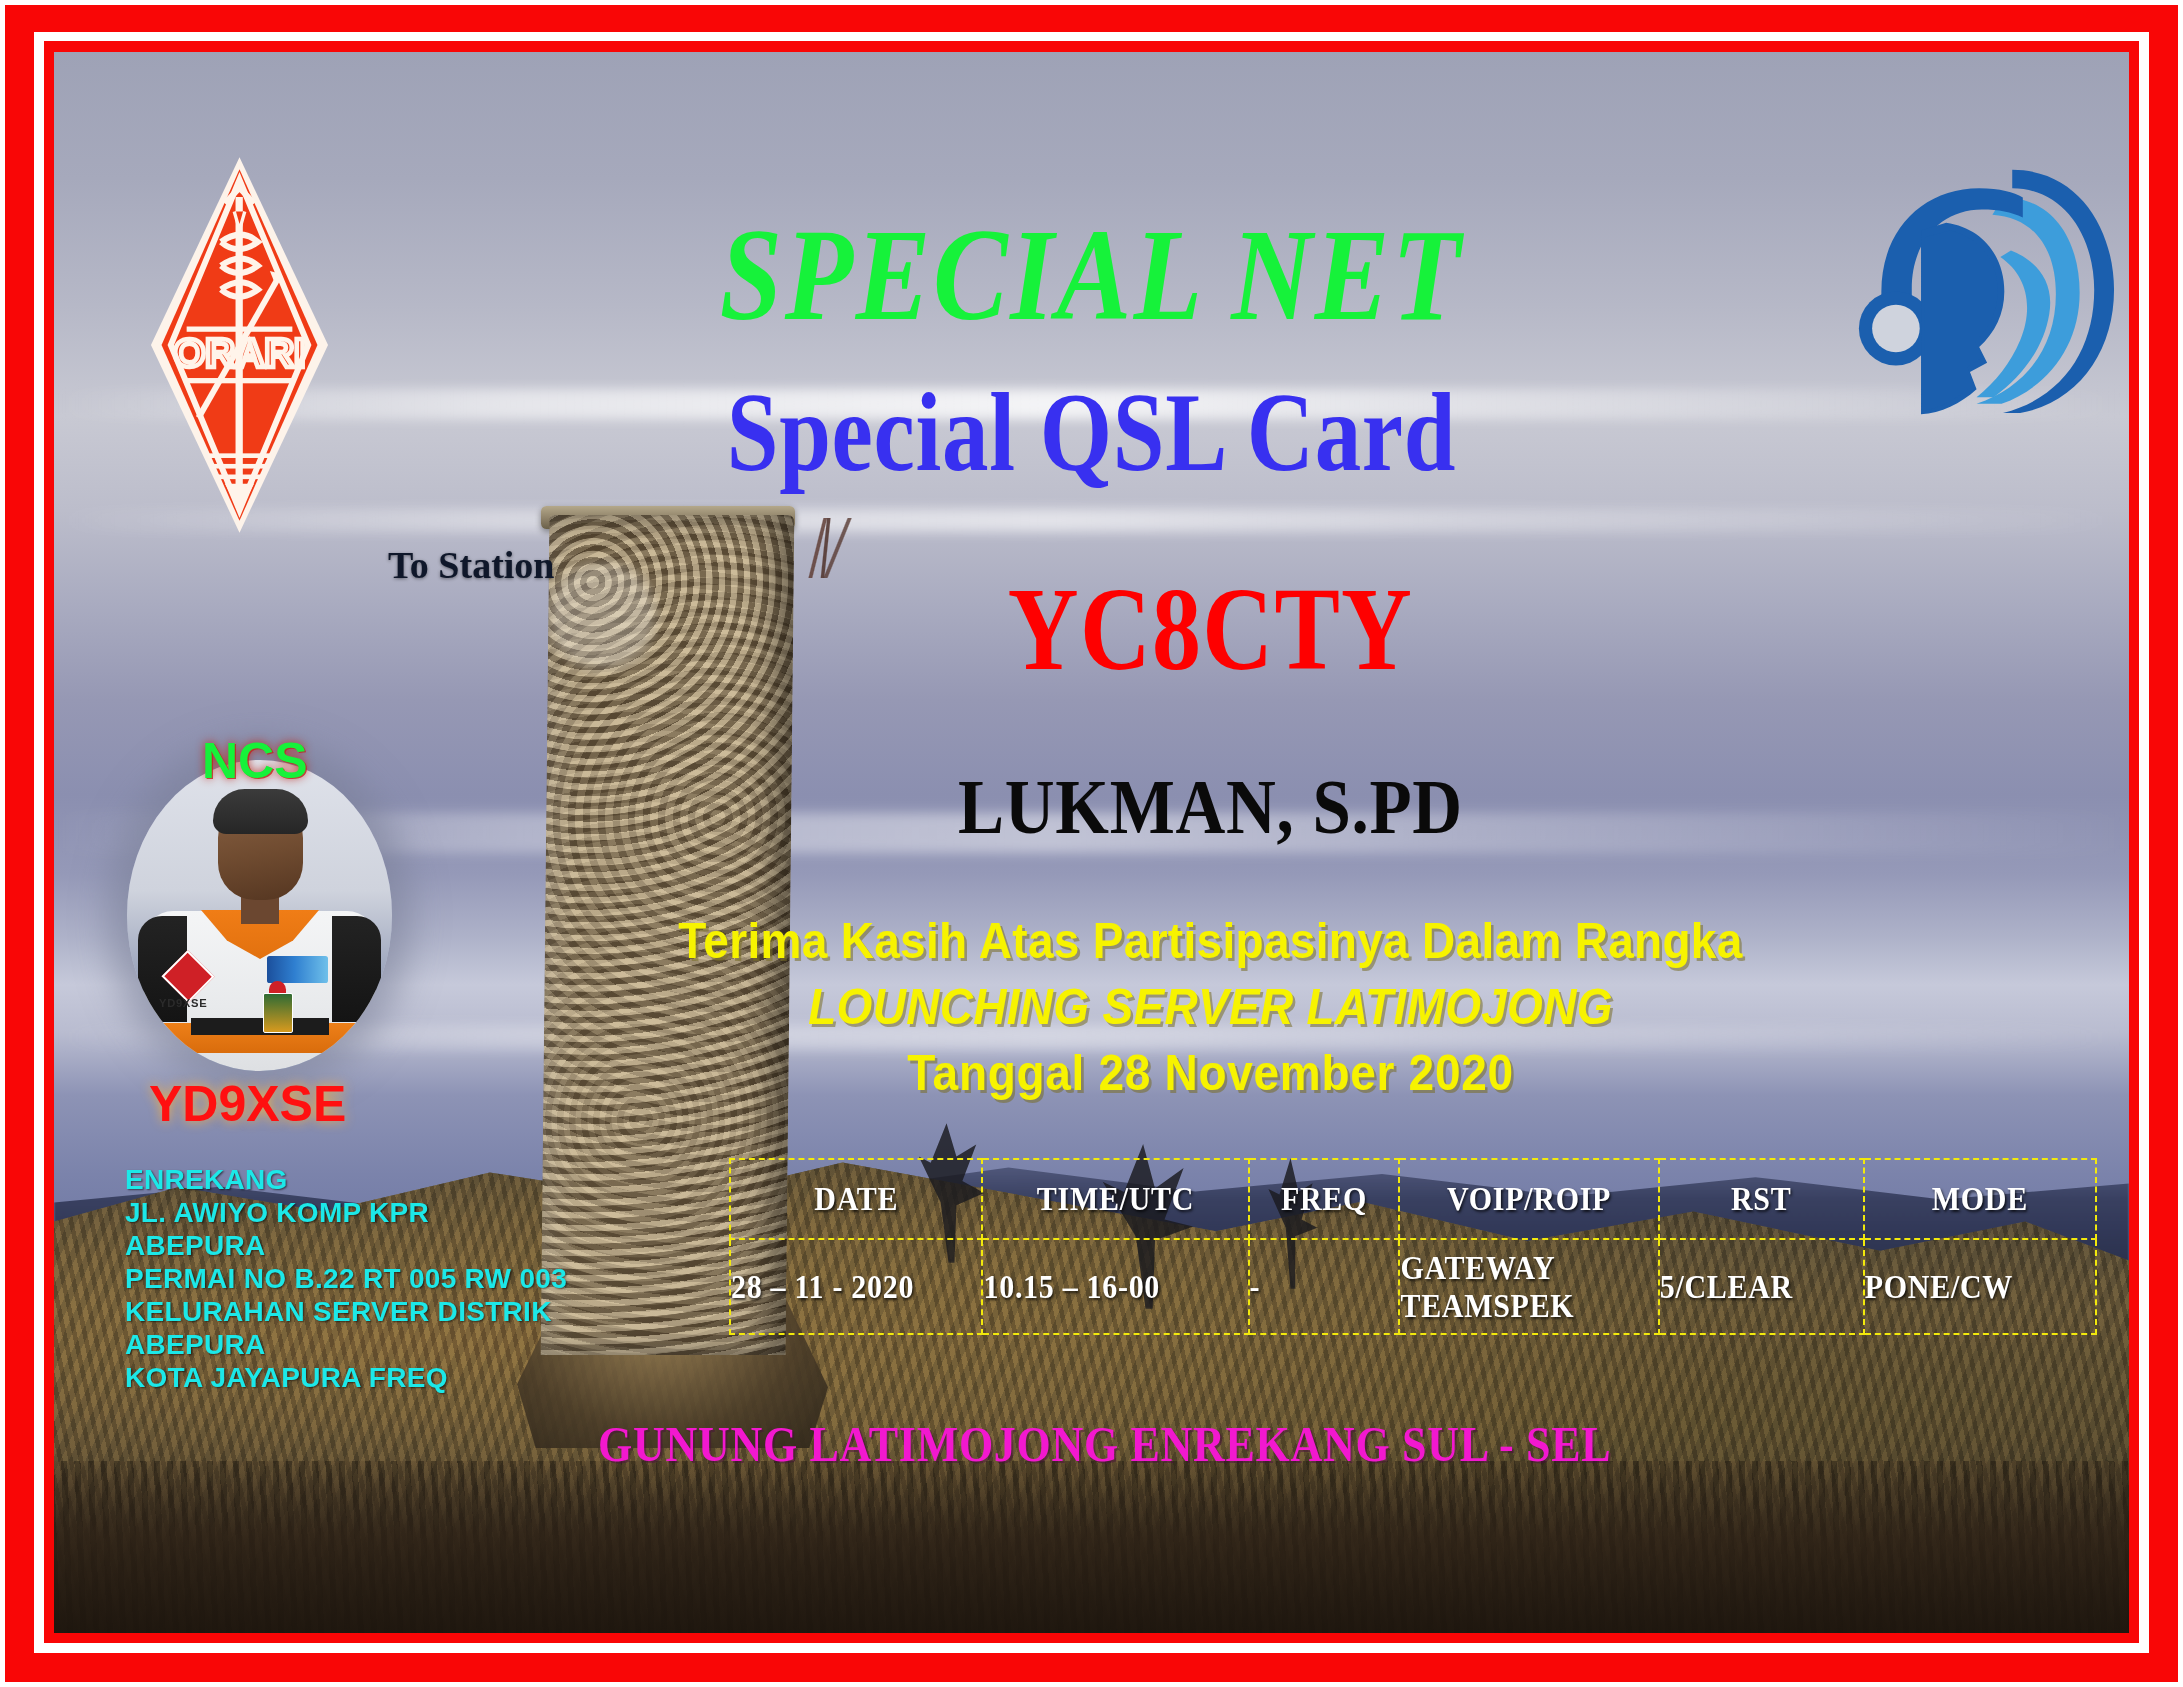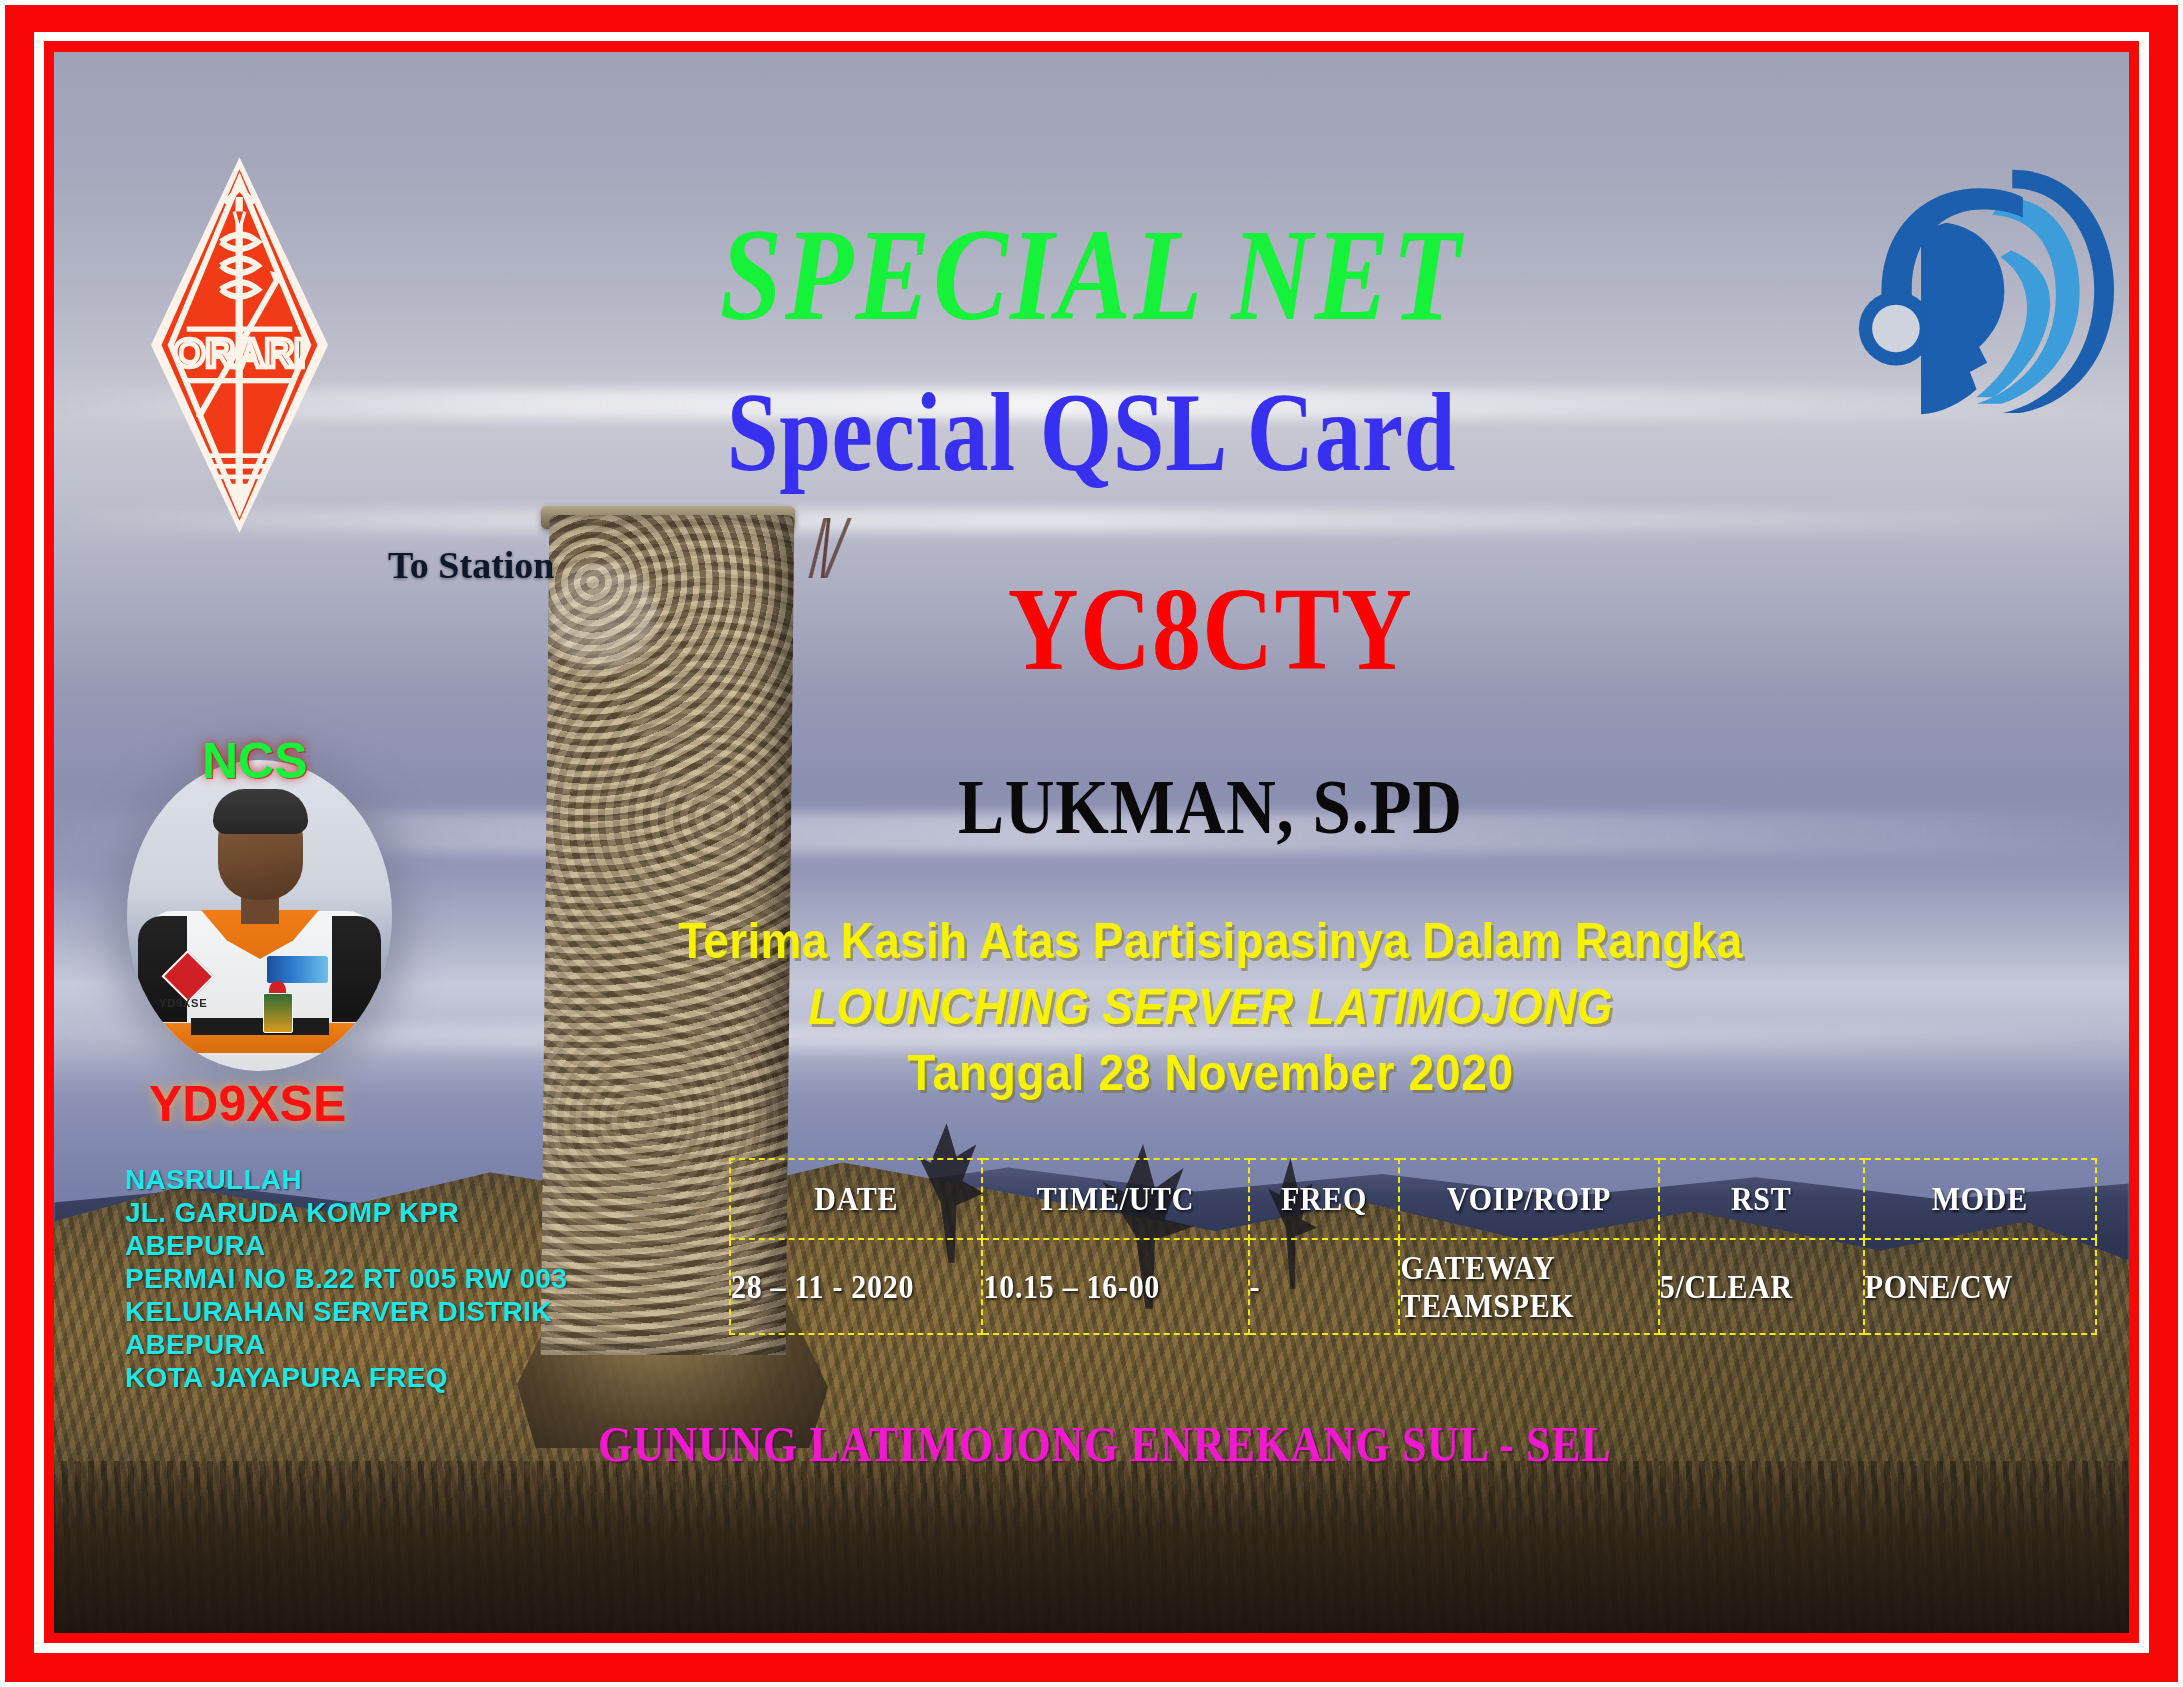--- a/index.html
+++ b/index.html
@@ -363,22 +363,22 @@
     <div class="t opname">LUKMAN, S.PD</div>
 
     <div class="t thanks1">Terima Kasih Atas Partisipasinya Dalam Rangka</div>
     <div class="t thanks2">LOUNCHING SERVER LATIMOJONG</div>
     <div class="t thanks3">Tanggal  28  November  2020</div>
 
     <div class="t ncs-label">NCS</div>
     <div class="t ncs-call">YD9XSE</div>
 
     <div class="t addr">
-      <div>NASRULLAH</div>
-      <div>JL. GARUDA KOMP KPR</div>
+      <div>ENREKANG</div>
+      <div>JL. AWIYO KOMP KPR</div>
       <div>ABEPURA</div>
       <div>PERMAI NO B.22 RT 005 RW 003</div>
       <div>KELURAHAN SERVER DISTRIK</div>
       <div>ABEPURA</div>
       <div>KOTA JAYAPURA FREQ</div>
     </div>
 
     <table class="qso-table">
       <thead>
         <tr>

